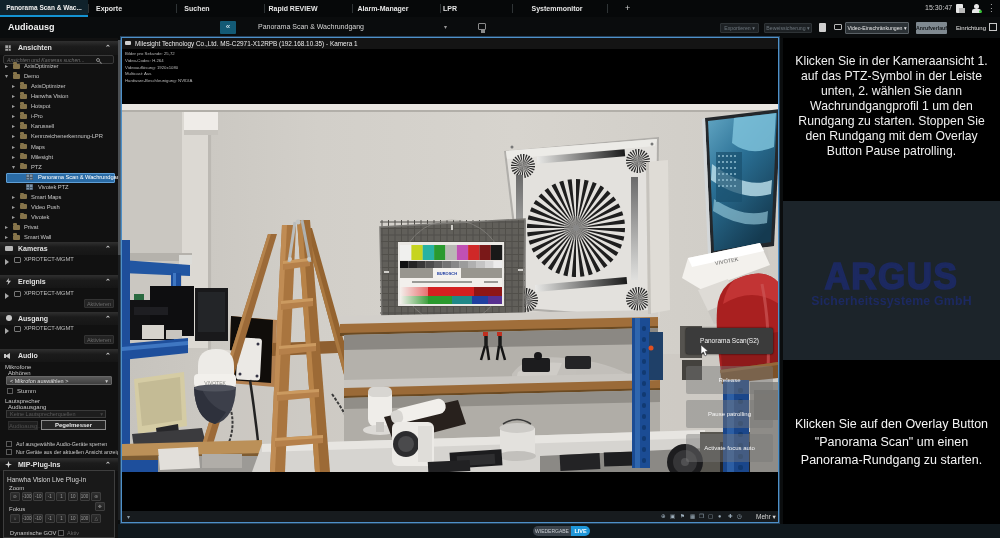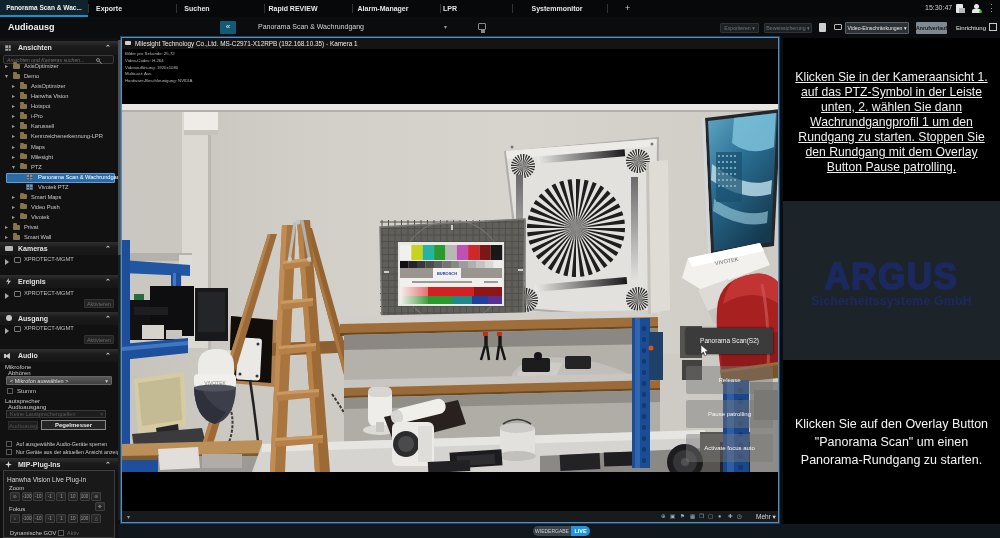--- a/index.html
+++ b/index.html
@@ -476,21 +476,21 @@
       <span style="position:absolute;left:577px;top:2px;font-size:5.5px;">❐</span>
       <span style="position:absolute;left:586px;top:2px;font-size:5.5px;">▢</span>
       <span style="position:absolute;left:596px;top:2px;font-size:5.5px;">●</span>
       <span style="position:absolute;left:606px;top:2px;font-size:5.5px;">✚</span>
       <span style="position:absolute;left:615px;top:2px;font-size:5.5px;">◷</span>
       <span style="position:absolute;left:634px;top:2px;color:#d8d8d8;font-size:6.5px;">Mehr ▾</span>
     </div>
   </div>
 <div class="a" style="left:783px;top:38px;width:217px;height:486px;background:#000;">
     <div class="a" style="left:0;top:0;width:217px;height:162px;background:#000;color:#f0f0f0;font-size:12.2px;line-height:15px;text-align:center;">
-      <div style="margin-top:32px;text-decoration:underline;">Klicken Sie in der Kameraansicht 1.<br>auf das PTZ-Symbol in der Leiste<br>unten, 2. wählen Sie dann<br>Wachrundgangprofil 1 um den<br>Rundgang zu starten. Stoppen Sie<br>den Rundgang mit dem Overlay<br>Button Pause patrolling.</div>
+      <div style="margin-top:16px;">Klicken Sie in der Kameraansicht 1.<br>auf das PTZ-Symbol in der Leiste<br>unten, 2. wählen Sie dann<br>Wachrundgangprofil 1 um den<br>Rundgang zu starten. Stoppen Sie<br>den Rundgang mit dem Overlay<br>Button Pause patrolling.</div>
     </div>
     <div class="a" style="left:0;top:324px;width:217px;height:162px;background:#000;color:#f5f5f5;font-size:12.5px;line-height:18px;text-align:center;">
       <div style="margin-top:53px;">Klicken Sie auf den Overlay Button<br>"Panorama Scan" um einen<br>Panorama-Rundgang zu starten.</div>
     </div>
     <div class="a" style="left:0;top:163px;width:217px;height:159px;background:#1c242a;">
       <div class="a" style="left:0;top:55px;width:217px;text-align:center;color:#1c2960;font-size:35px;font-weight:bold;letter-spacing:1.5px;-webkit-text-stroke:1.6px #1c2960;transform:scaleY(1.05);">ARGUS</div>
       <div class="a" style="left:0;top:93px;width:217px;text-align:center;color:#1c2960;font-size:12.3px;font-weight:bold;letter-spacing:0.2px;">Sicherheitssysteme GmbH</div>
     </div>
   </div>
 <div class="a" style="left:118px;top:524px;width:882px;height:14px;background:#10181d;"></div>

